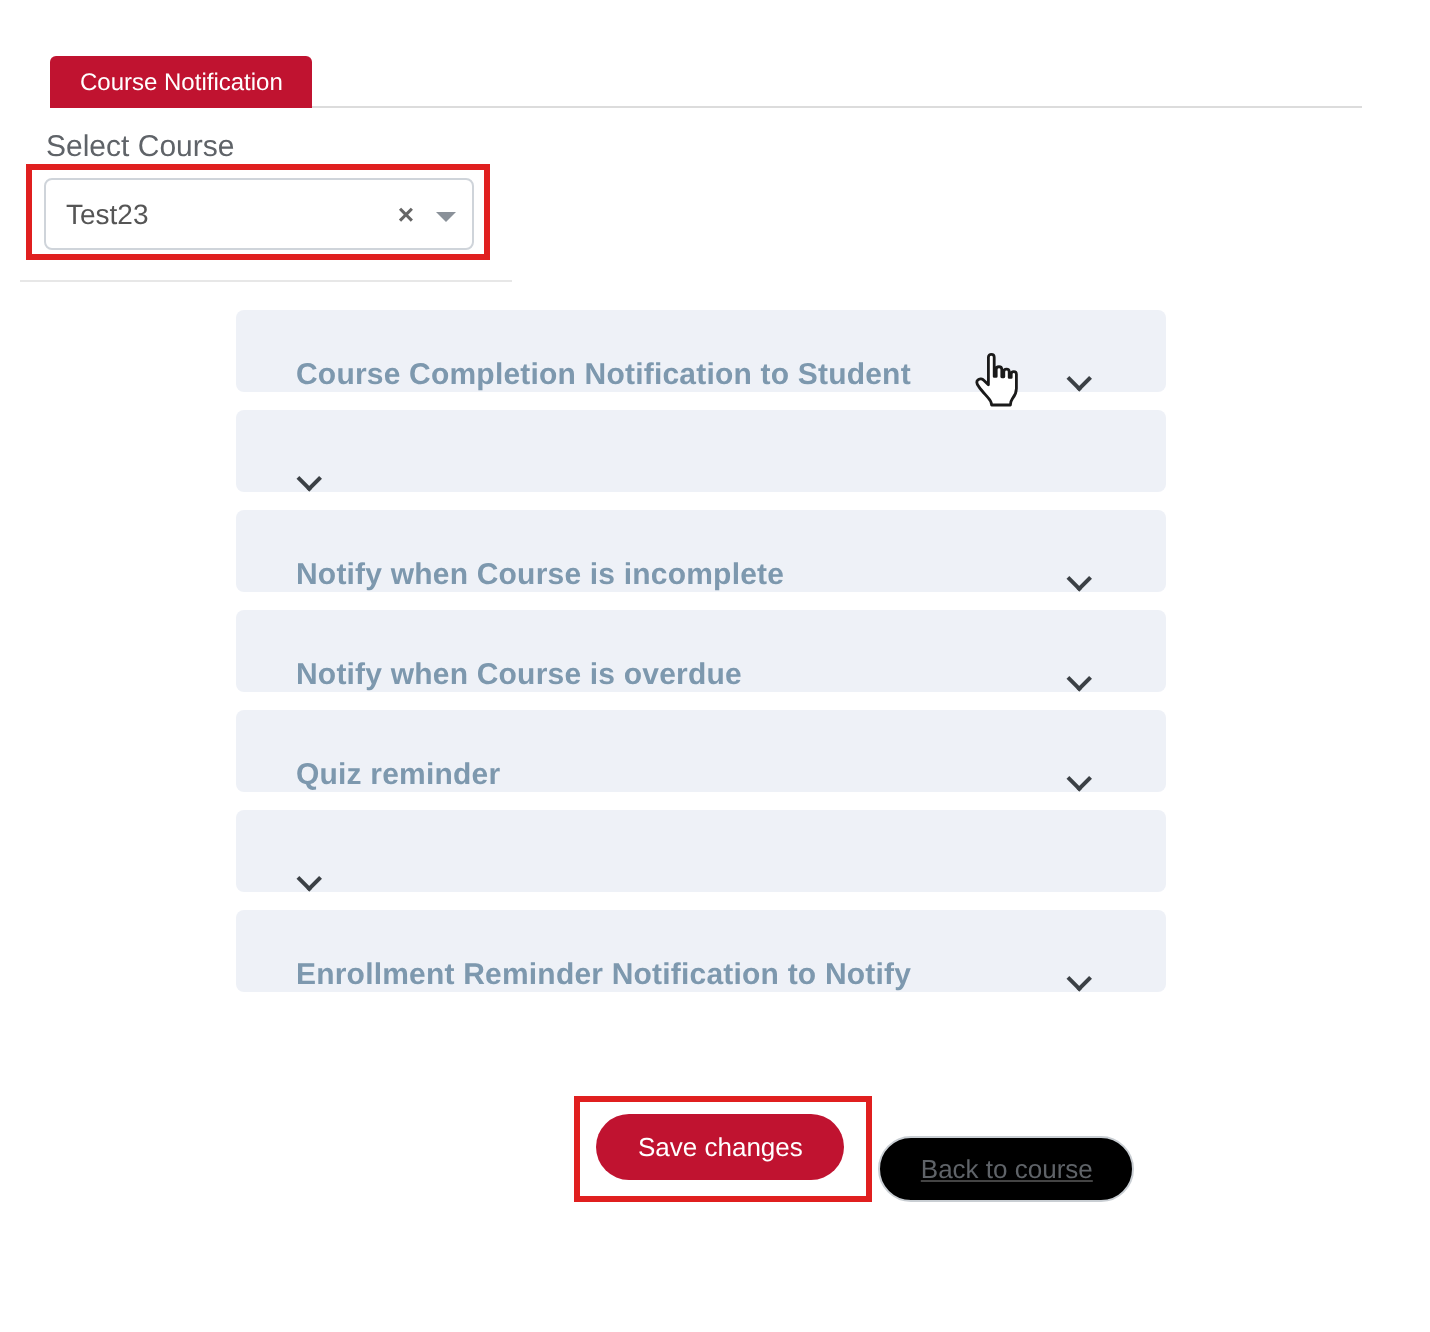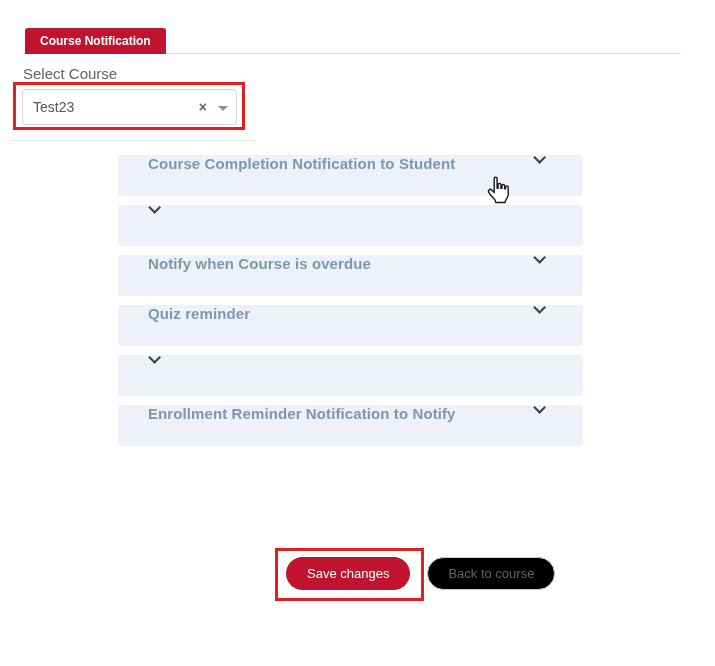--- a/index.html
+++ b/index.html
@@ -13,21 +13,21 @@
 
   
   .tab-bar {
     position: absolute; left: 25px; top: 28px; width: 656px;
     border-bottom: 1px solid #dcdcdc;
   }
   .tab {
     display: inline-block;
     background: #c01330;
     color: #ffffff;
-    font-size: 12px; font-weight: bold;
+    font-size: 12px; font-weight: normal;
     padding: 6px 15px 6px 15px;
     border-radius: 3px 3px 0 0;
     margin-bottom: -1px;
   }
 
   
   .select-label {
     position: absolute; left: 23px; top: 65px;
     font-size: 15px; color: #5f6368;
   }
@@ -62,41 +62,41 @@
     position: absolute; left: 10px; top: 140px; width: 246px;
     border-top: 1px solid #e7e7e7;
   }
 
   
   .accordion-list { position: absolute; left: 118px; top: 155px; width: 465px; }
   .accordion-row {
     height: 41px; margin-bottom: 9px;
     background: #eef1f7;
     border-radius: 4px;
-    display: flex; align-items: flex-start; justify-content: space-between;
+    display: flex; align-items: flex-end; justify-content: space-between;
     padding: 0 41px 0 30px;
     cursor: pointer;
     gap: 19px;
   }
   .accordion-title {
     font-size: 15px; font-weight: bold; color: #7d98ae;
     letter-spacing: 0.1px;
   }
   .chevron {
     width: 9px; height: 9px; flex: 0 0 auto;
     border-right: 2px solid #3b4045;
     border-bottom: 2px solid #3b4045;
     transform: rotate(45deg) translateY(-3px);
   }
 
   
   .hand-cursor { position: absolute; left: 484px; top: 175px; width: 28px; height: 36px; }
 
   
-  .actions { position: absolute; left: 275px; top: 548px; display: flex; align-items: flex-start; }
+  .actions { position: absolute; left: 287px; top: 548px; display: flex; align-items: flex-end; text-decoration: underline; }
   .save-annotation {
     border: 3px solid #e01f1f;
     padding: 6px 11px 8px 8px;
     margin-right: 3px;
   }
   .btn {
     height: 33px;
     border-radius: 17px;
     font-size: 13px;
     display: inline-flex; align-items: center; justify-content: center;
@@ -134,20 +134,24 @@
 
 <div class="accordion-list">
   <div class="accordion-row">
     <span class="accordion-title">Course Completion Notification to Student</span>
     <span class="chevron"></span>
   </div>
   <div class="accordion-row">
     <span class="chevron"></span>
   </div>
   <div class="accordion-row">
+    <span class="accordion-title">Notify when Course is incomplete</span>
+    <span class="chevron"></span>
+  </div>
+  <div class="accordion-row">
     <span class="accordion-title">Notify when Course is overdue</span>
     <span class="chevron"></span>
   </div>
   <div class="accordion-row">
     <span class="accordion-title">Quiz reminder</span>
     <span class="chevron"></span>
   </div>
   <div class="accordion-row">
     <span class="chevron"></span>
   </div>

